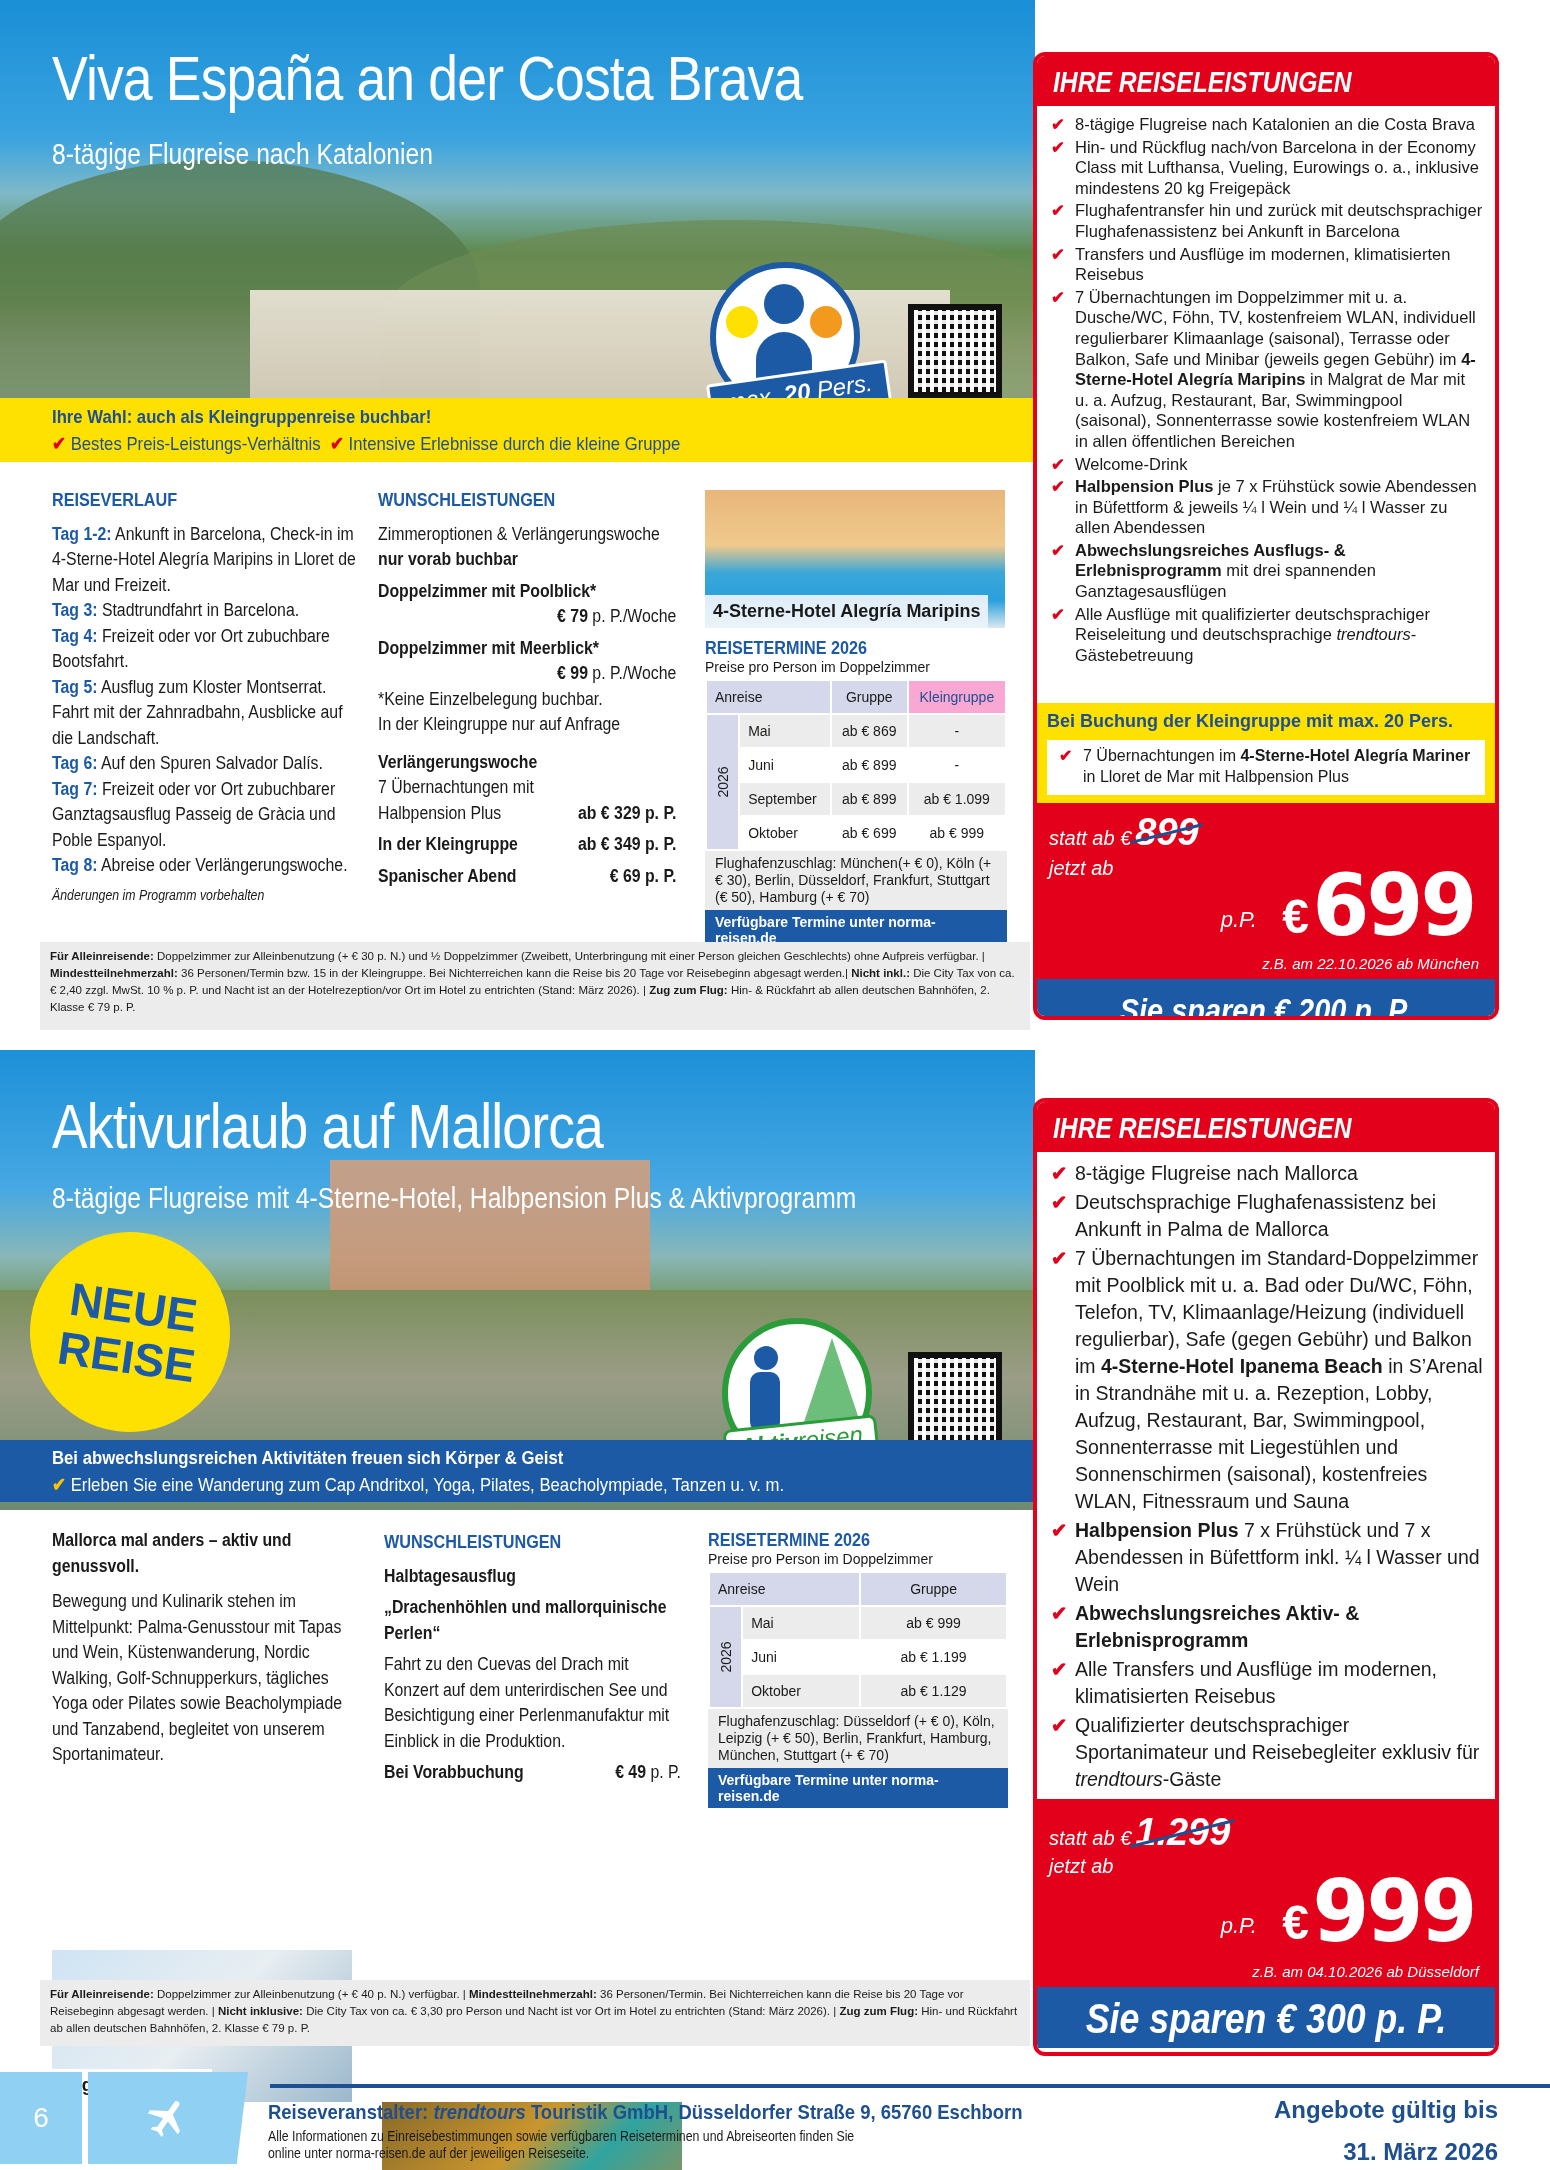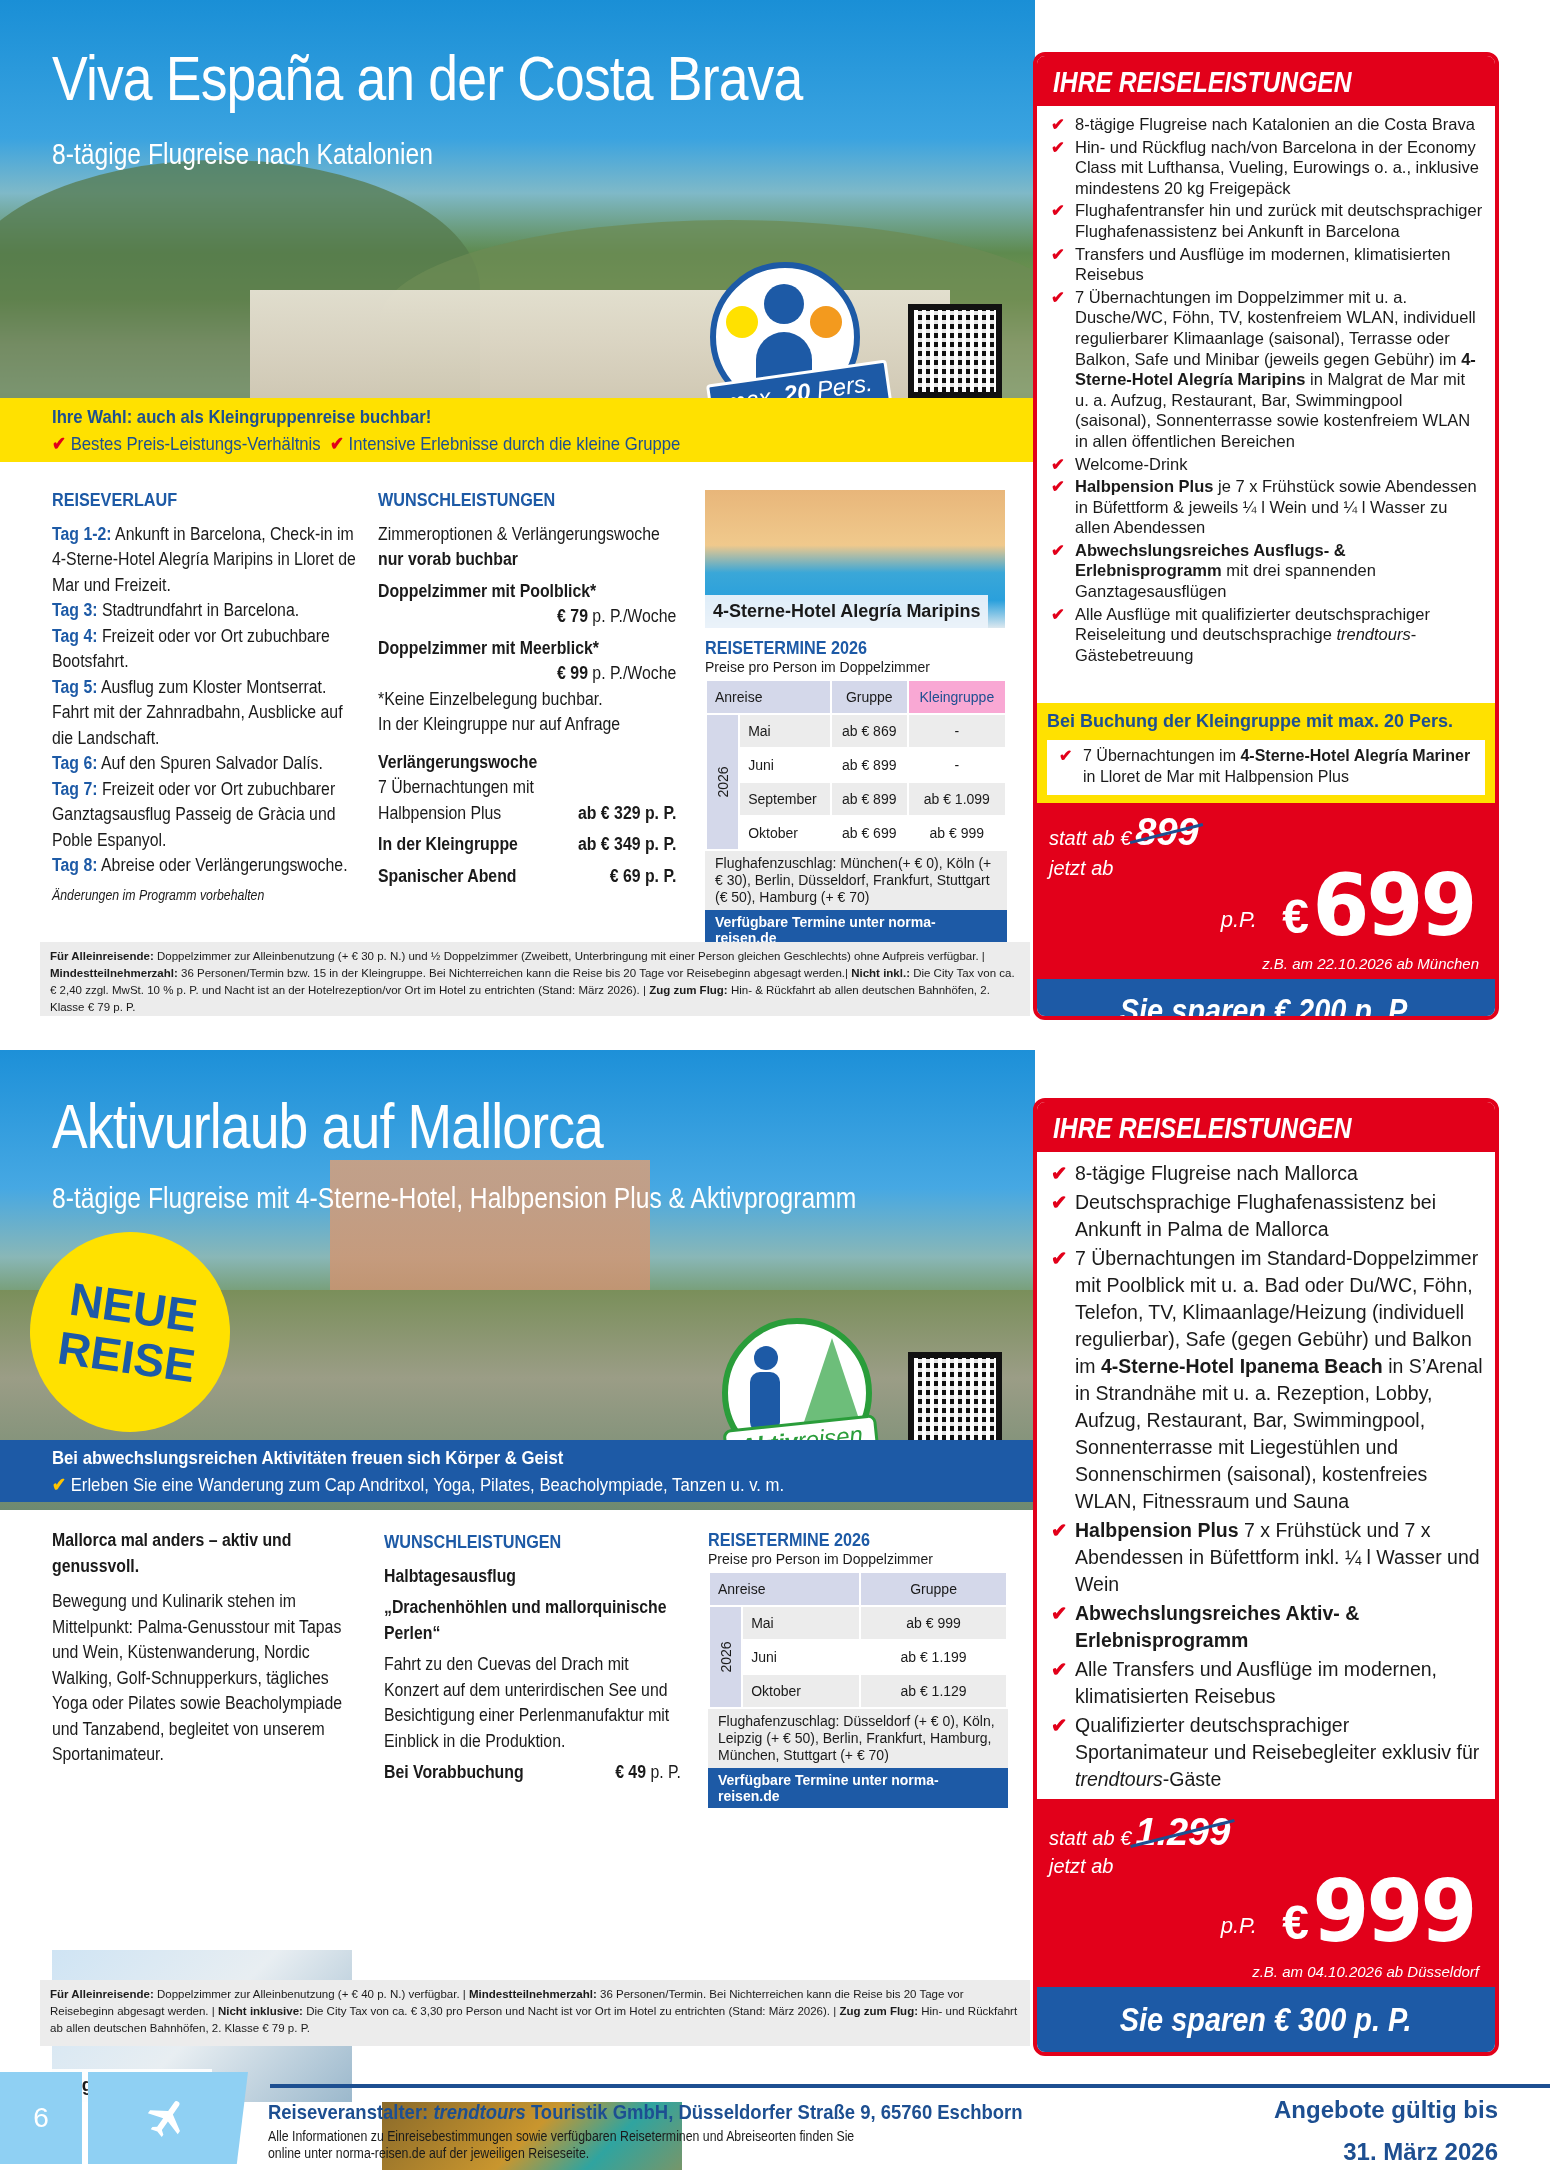--- a/index.html
+++ b/index.html
@@ -198,21 +198,21 @@
             <td class="c">Oktober</td>
             <td class="c v">ab € 699</td>
             <td class="c v">ab € 999</td>
           </tr>
     </tbody>
       </table>
     <div class="tnote">Flughafenzuschlag: München(+ € 0), Köln (+ € 30), Berlin, Düsseldorf, Frankfurt, Stuttgart (€ 50), Hamburg (+ € 70)</div>
     <div class="tlink">Verfügbare Termine unter norma-reisen.de</div>
   </div>
 
-  <div class="abs fine" style="left:40px;top:942px;width:990px;height:74px">
+  <div class="abs fine" style="left:40px;top:942px;width:990px;height:88px">
     <b>Für Alleinreisende:</b><span> Doppelzimmer zur Alleinbenutzung (+ € 30 p. N.) und ½ Doppelzimmer (Zweibett, Unterbringung mit einer Person gleichen Geschlechts) ohne Aufpreis verfügbar. | </span><b>Mindestteilnehmerzahl:</b><span> 36 Personen/Termin bzw. 15 in der Kleingruppe. Bei Nichterreichen kann die Reise bis 20 Tage vor Reisebeginn abgesagt werden.| </span><b>Nicht inkl.:</b><span> Die City Tax von ca. € 2,40 zzgl. MwSt. 10 % p. P. und Nacht ist an der Hotelrezeption/vor Ort im Hotel zu entrichten (Stand: März 2026). | </span><b>Zug zum Flug:</b><span> Hin- &amp; Rückfahrt ab allen deutschen Bahnhöfen, 2. Klasse € 79 p. P.</span>
   </div>
 
   <div class="abs rpanel" style="top:52px;height:968px">
     <div class="rhead"><span>IHRE REISELEISTUNGEN</span></div>
     <ul class="rlist" style="height:597px">
       <li><span>8-tägige Flugreise nach Katalonien an die Costa Brava</span></li>
       <li><span>Hin- und Rückflug nach/von Barcelona in der Economy Class mit Lufthansa, Vueling, Eurowings o. a., inklusive mindestens 20 kg Freigepäck</span></li>
       <li><span>Flughafentransfer hin und zurück mit deutschsprachiger Flughafenassistenz bei Ankunft in Barcelona</span></li>
       <li><span>Transfers und Ausflüge im modernen, klimatisierten Reisebus</span></li>
@@ -343,21 +343,21 @@
       <li><span>Qualifizierter deutschsprachiger Sportanimateur und Reisebegleiter exklusiv für </span><i>trendtours</i><span>-Gäste</span></li>
     </ul>
     <div class="pricebox" style="height:188px">
       <div class="statt" style="top:12px"><span>statt ab €</span><span class="old">1.299</span></div>
       <div class="jetzt" style="top:56px">jetzt ab</div>
       <div class="pp" style="right:238px;top:114px">p.P.</div>
       <div class="euro" style="right:186px;top:96px">€</div>
       <div class="bigprice" style="top:62px">999</div>
       <div class="zb" style="top:164px">z.B. am 04.10.2026 ab Düsseldorf</div>
     </div>
-    <div class="sparen" style="height:69px;font-size:34px;line-height:64px"><span>Sie sparen € 300 p. P.</span></div>
+    <div class="sparen" style="height:61px;font-size:42px;line-height:64px"><span>Sie sparen € 300 p. P.</span></div>
   </div>
 </section>
 
 <footer>
   <div class="abs pgtab">6</div>
   <div class="abs pltab">
     <svg width="46" height="46" viewBox="0 0 24 24">
         <path fill="#fff" d="M21 16v-2l-8-5V3.5a1.5 1.5 0 0 0-3 0V9l-8 5v2l8-2.5V19l-2 1.5V22l3.5-1 3.5 1v-1.5L13 19v-5.5z" transform="rotate(35 12 12)"></path>
       </svg>
   </div>

